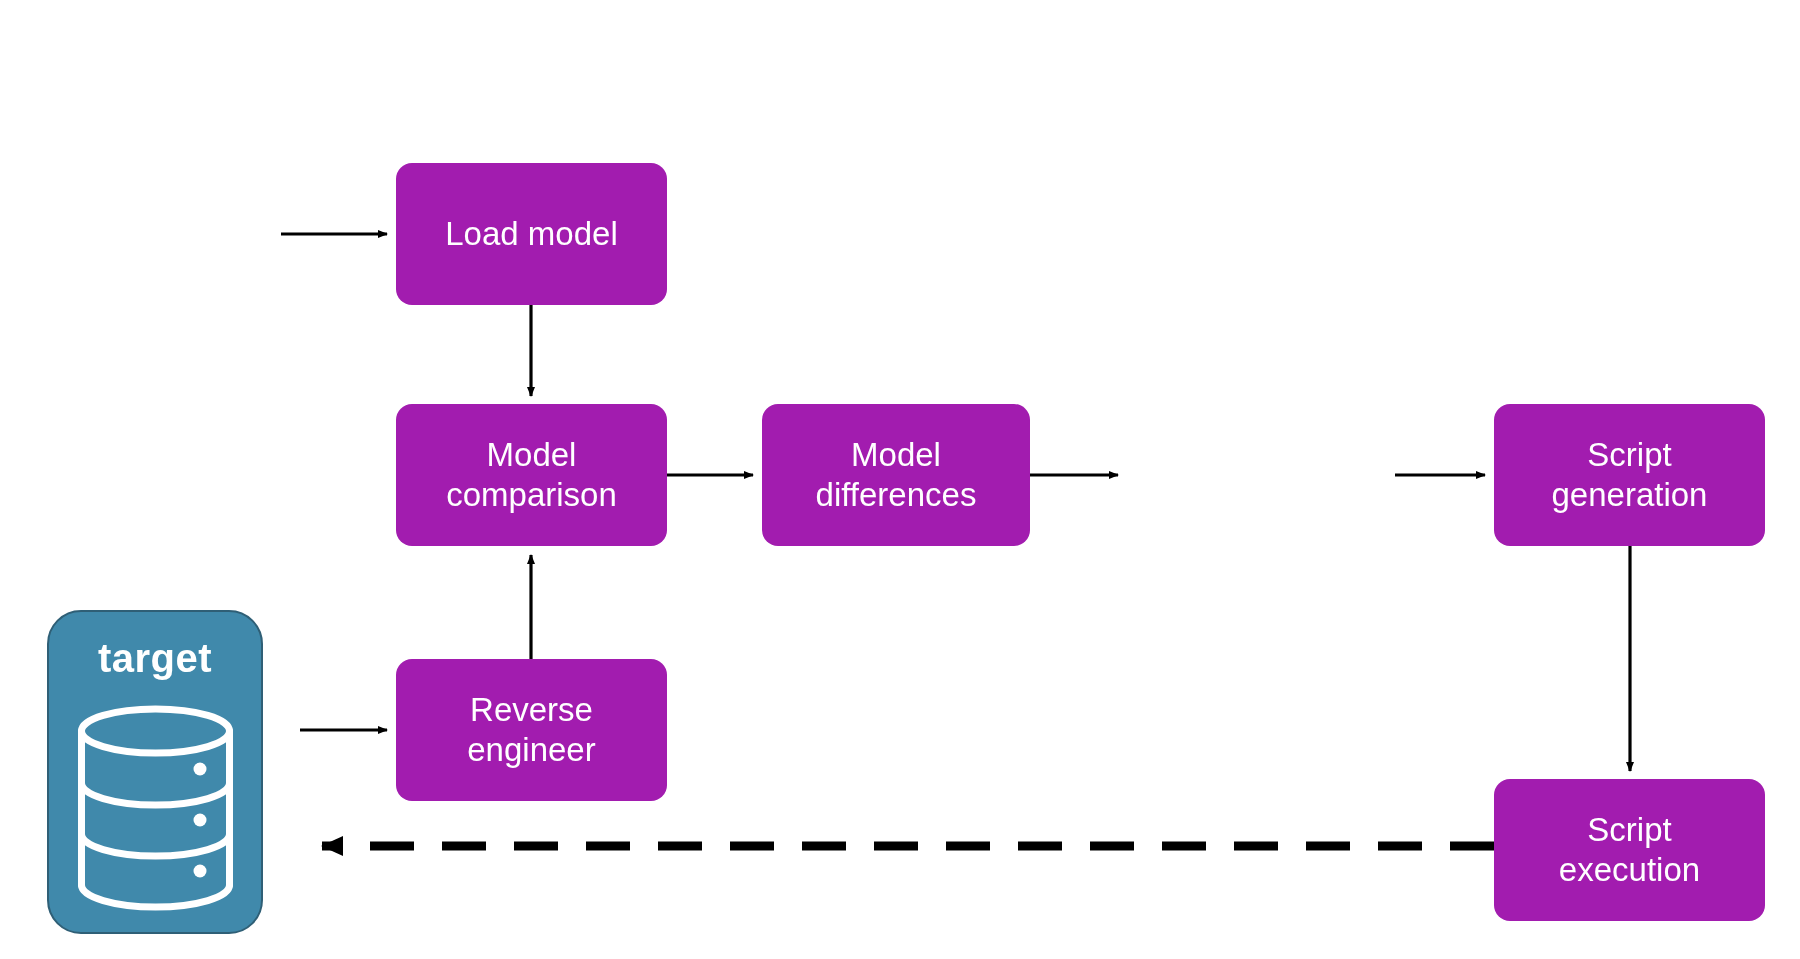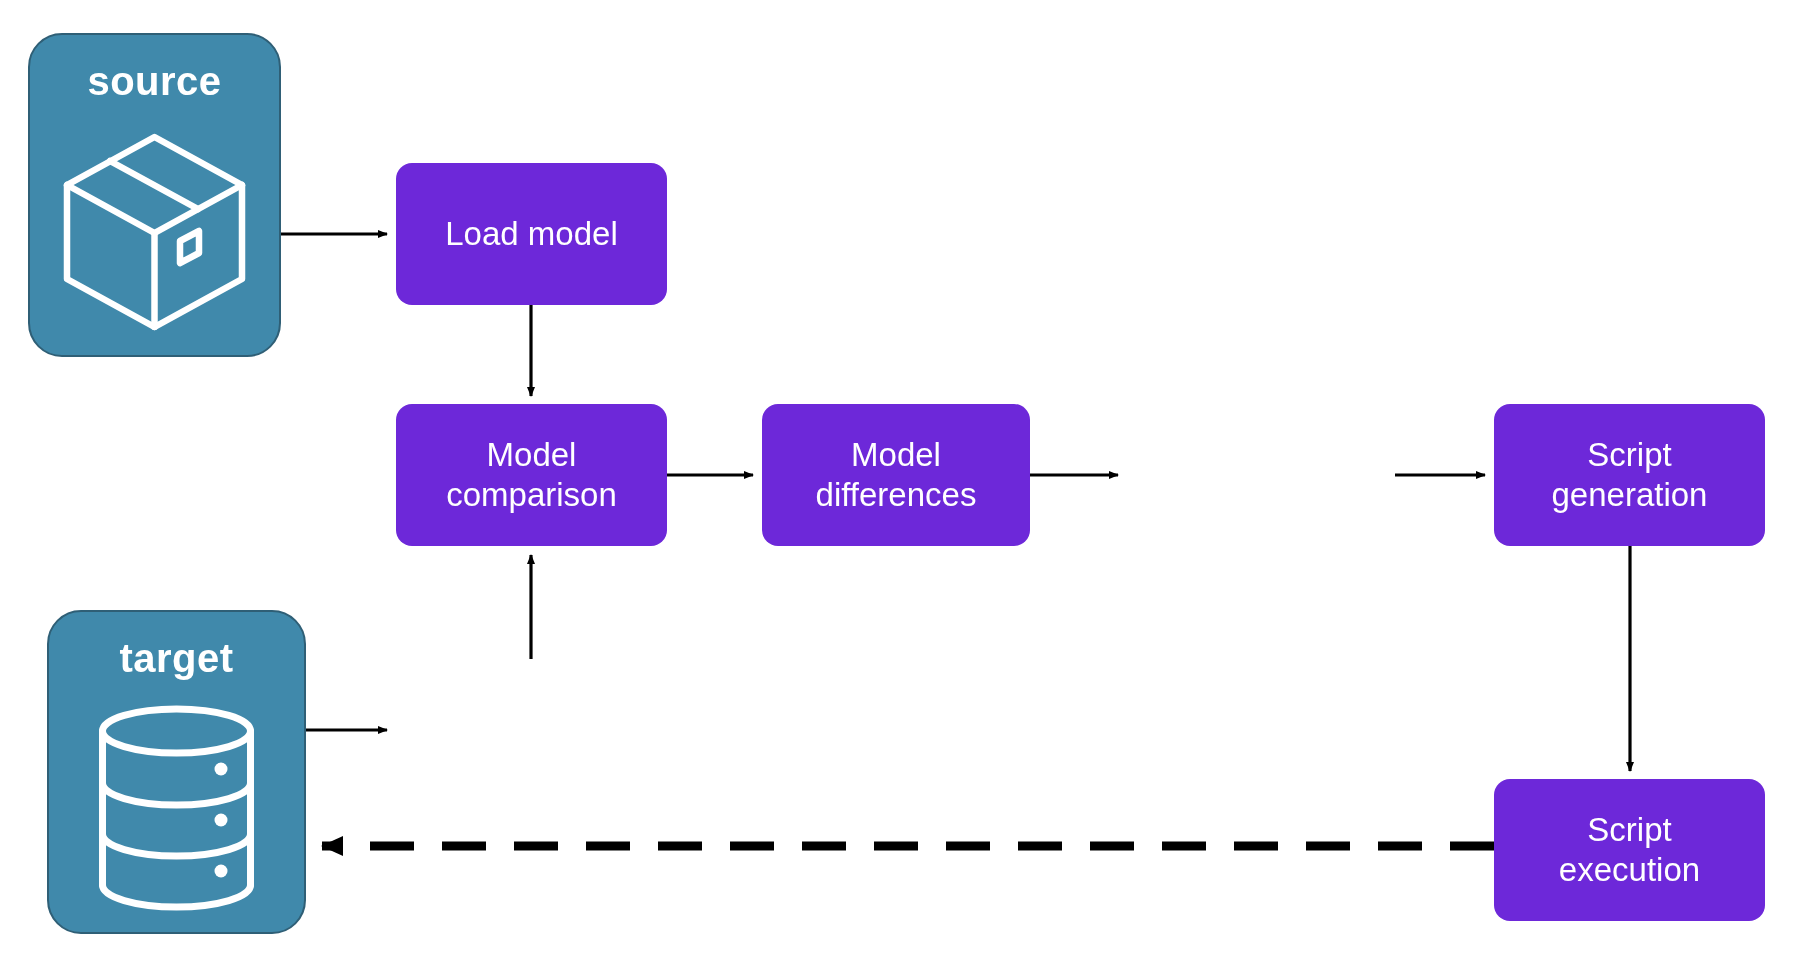--- a/index.html
+++ b/index.html
@@ -51,21 +51,21 @@
   }
   .endpoint-glyph {
     flex: 1;
     display: flex;
     align-items: center;
     justify-content: center;
     width: 100%;
   }
   
   .process {
-    background: #6d28d9;
+    background: #a21caf;
     border-radius: 16px;
     font-size: 33px;
     line-height: 1.22;
     text-align: center;
     padding: 4px 10px;
     white-space: pre-line;
   }
 </style>
 </head>
 <body>
@@ -112,38 +112,22 @@
 
     <g>
       <line x1="531" y1="659" x2="531" y2="555" stroke="#000000" stroke-width="3.2" marker-end="url(#arrow)"></line>
     </g>
 
     <g>
       <line x1="1494" y1="846" x2="322" y2="846" stroke="#000000" stroke-width="9" stroke-dasharray="44 28" marker-end="url(#arrow-big)"></line>
     </g>
   </svg>
 
-  <div class="node endpoint" style="left:28px; top:33px; width:253px; height:324px;">
-    <div class="endpoint-label">source</div>
-    <div class="endpoint-glyph">
-      <svg width="185" height="205" viewBox="0 0 185 205" fill="none" stroke="#ffffff" stroke-width="6.5" stroke-linejoin="round" stroke-linecap="round">
 
-        <path d="M92.5 8 L180 56 L180 150 L92.5 198 L5 150 L5 56 Z"></path>
-
-        <path d="M5 56 L92.5 104 L180 56"></path>
-        <path d="M92.5 104 L92.5 198"></path>
-
-        <path d="M48 32 L136 80"></path>
-
-        <path d="M118 112 L137 102 L137 124 L118 134 Z"></path>
-      </svg>
-    </div>
-  </div>
-
-  <div class="node endpoint" style="left:47px; top:610px; width:259px; height:324px;">
+  <div class="node endpoint" style="left:47px; top:610px; width:216px; height:324px;">
     <div class="endpoint-label">target</div>
     <div class="endpoint-glyph">
       <svg width="165" height="210" viewBox="0 0 165 210" fill="none" stroke="#ffffff" stroke-width="7" stroke-linecap="round">
         <ellipse cx="82.5" cy="28" rx="74" ry="22"></ellipse>
         <path d="M8.5 28 L8.5 182"></path>
         <path d="M156.5 28 L156.5 182"></path>
         <path d="M8.5 182 a74 22 0 0 0 148 0"></path>
         <path d="M8.5 80 a74 22 0 0 0 148 0"></path>
         <path d="M8.5 131 a74 22 0 0 0 148 0"></path>
         <circle cx="127" cy="66" r="6.5" fill="#ffffff" stroke="none"></circle>
@@ -158,17 +142,19 @@
   <div class="node process" style="left:396px; top:404px; width:271px; height:142px;">Model
 comparison</div>
 
   <div class="node process" style="left:762px; top:404px; width:268px; height:142px;">Model
 differences</div>
 
 
   <div class="node process" style="left:1494px; top:404px; width:271px; height:142px;">Script
 generation</div>
 
+  <div class="node process" style="left:396px; top:659px; width:271px; height:142px;">Reverse
+engineer</div>
 
   <div class="node process" style="left:1494px; top:779px; width:271px; height:142px;">Script
 execution</div>
 
 </div>
 
 </body></html>

